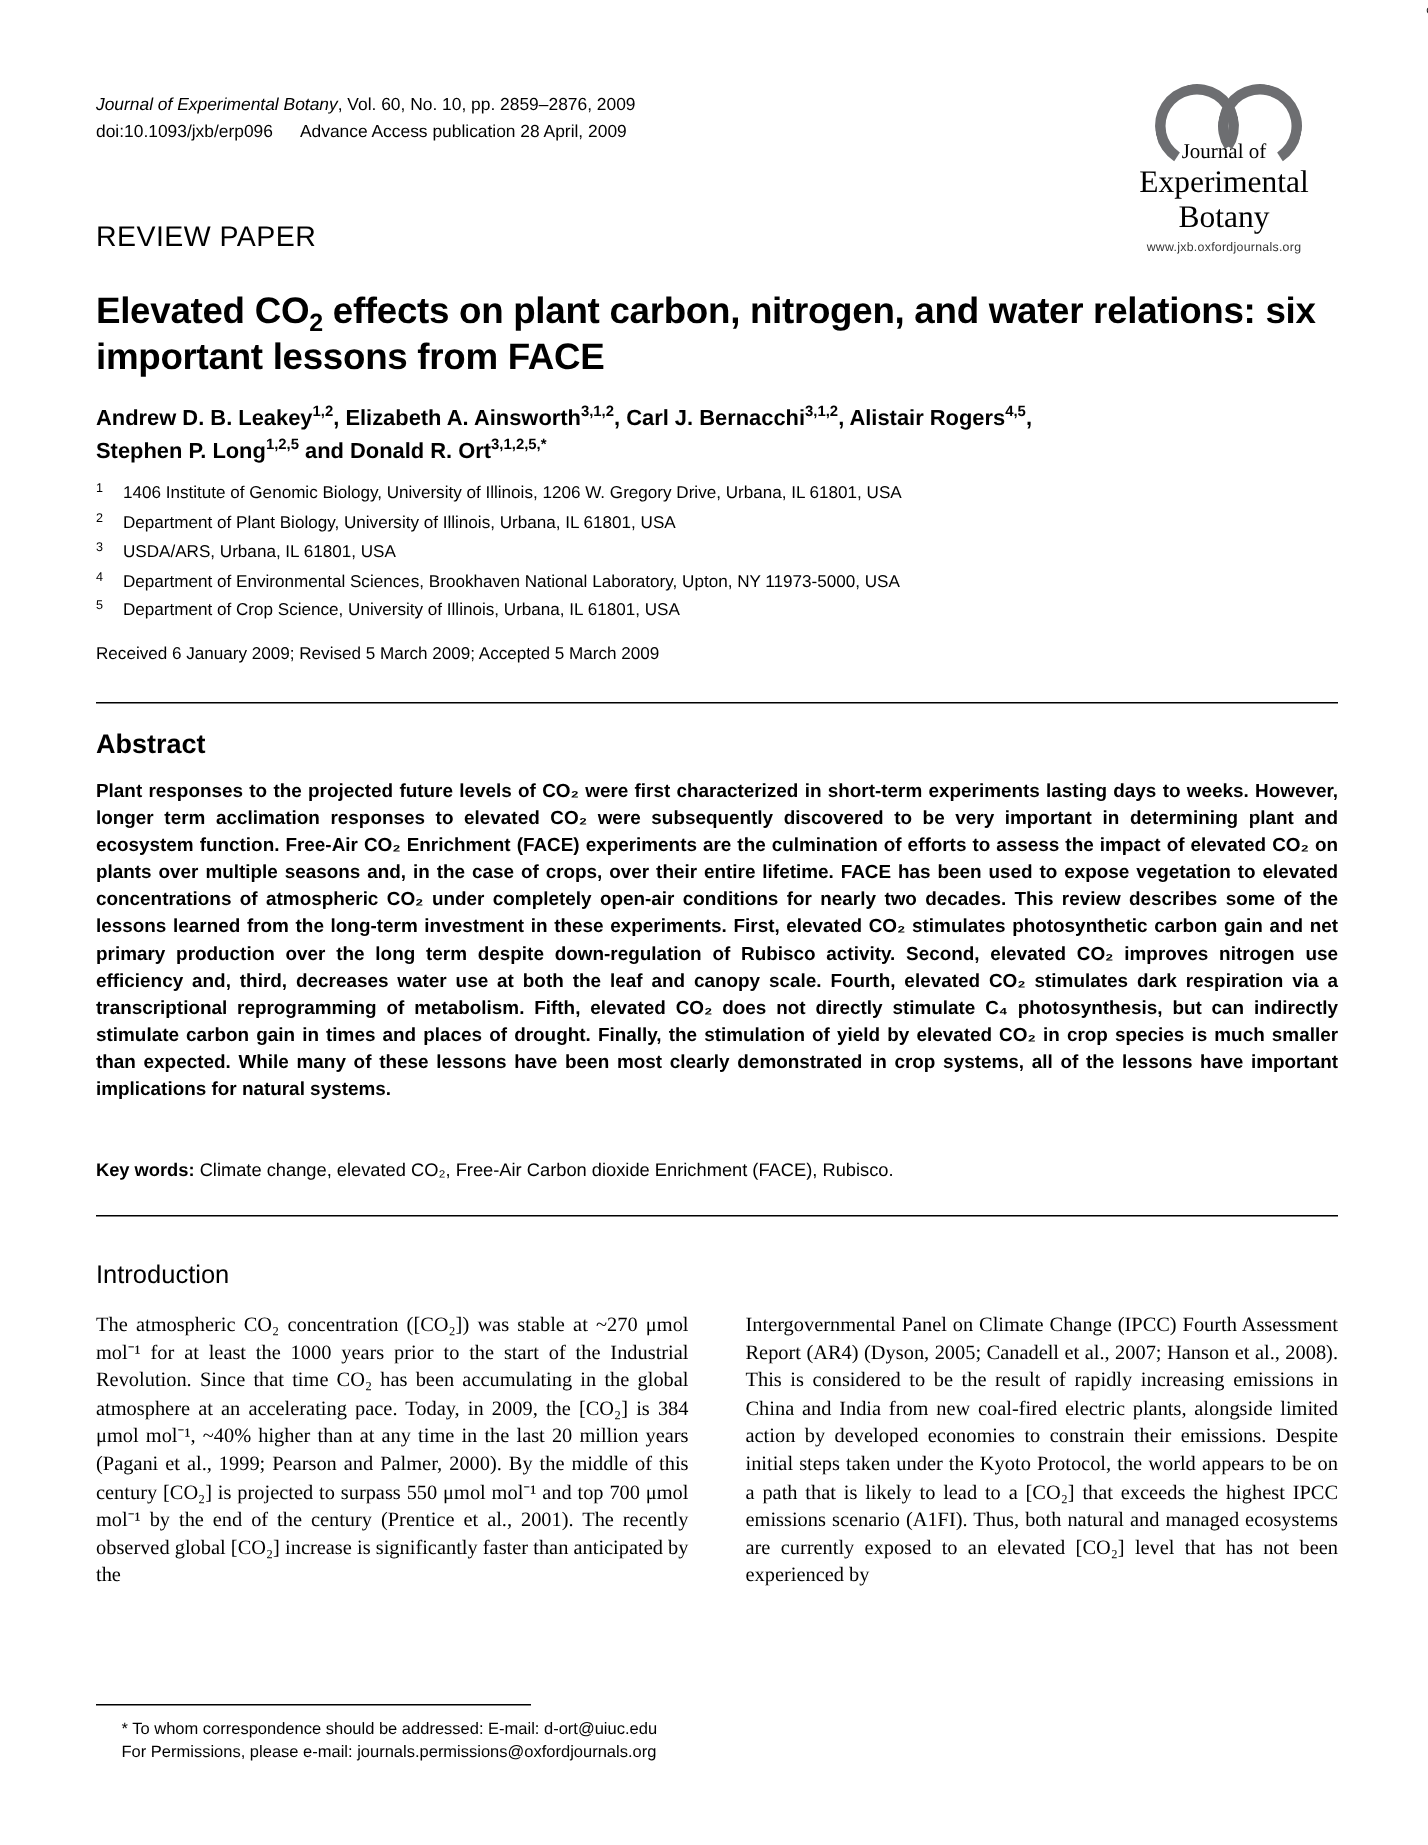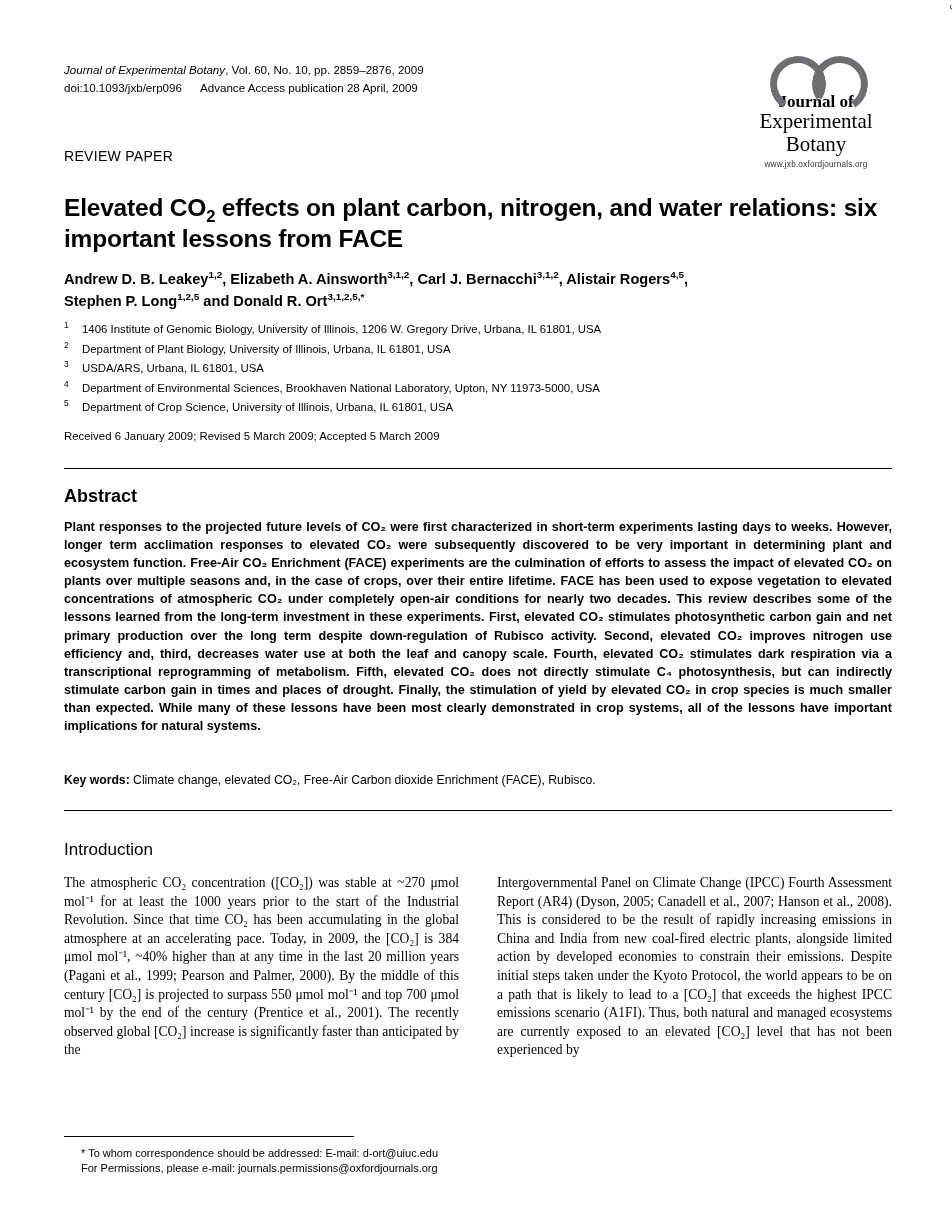--- a/index.html
+++ b/index.html
@@ -69,38 +69,38 @@
     position: absolute;
     top: 0;
     width: 42px;
     height: 42px;
     border: 7px solid #6d6e71;
     border-radius: 50%;
     border-bottom-color: transparent;
   }
   .logo-arcs .arc.left { left: 2px; transform: rotate(-12deg); }
   .logo-arcs .arc.right { left: 44px; transform: rotate(12deg); }
-  .logo-line1 { font-size: 17px; line-height: 17px; font-weight: bold; }
+  .logo-line1 { font-size: 14px; line-height: 17px; }
   .logo-line2 { font-size: 21px; line-height: 23px; }
   .logo-line3 { font-size: 21px; line-height: 23px; }
   .logo-url {
     font-family: "Liberation Sans", sans-serif;
     font-size: 8.2px;
     color: #333;
     margin-top: 4px;
     letter-spacing: 0.2px;
   }
 
   
   .review-label {
     position: absolute;
     left: 64px;
     top: 148px;
     font-family: "Liberation Sans", sans-serif;
-    font-size: 14px;
+    font-size: 19px;
     letter-spacing: 0.3px;
   }
 
   
   .title {
     position: absolute;
     left: 64px;
     top: 176px;
     width: 828px;
     font-family: "Liberation Sans", sans-serif;

